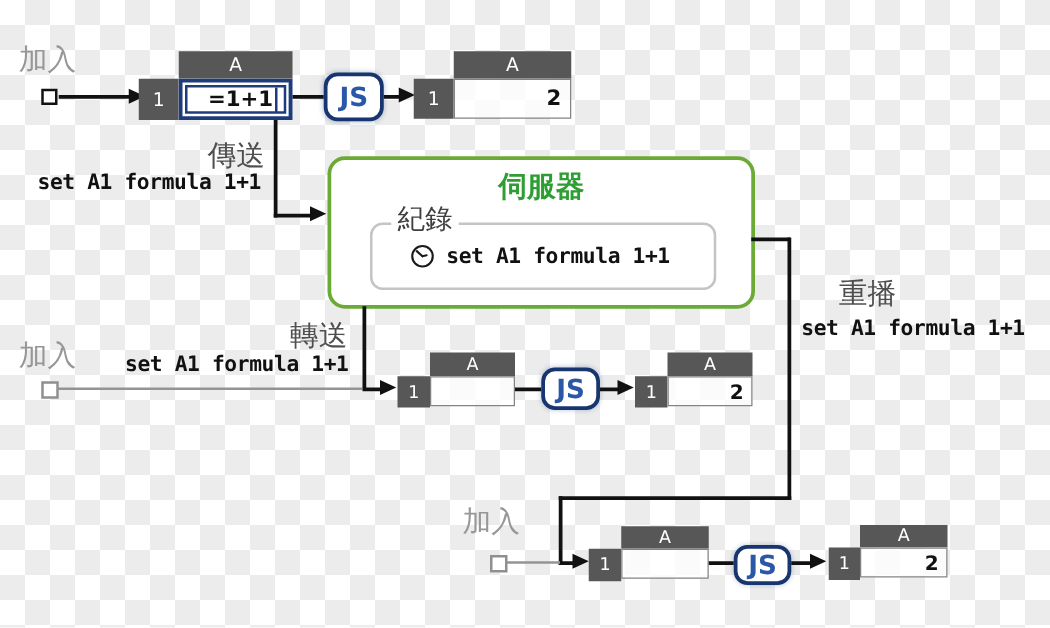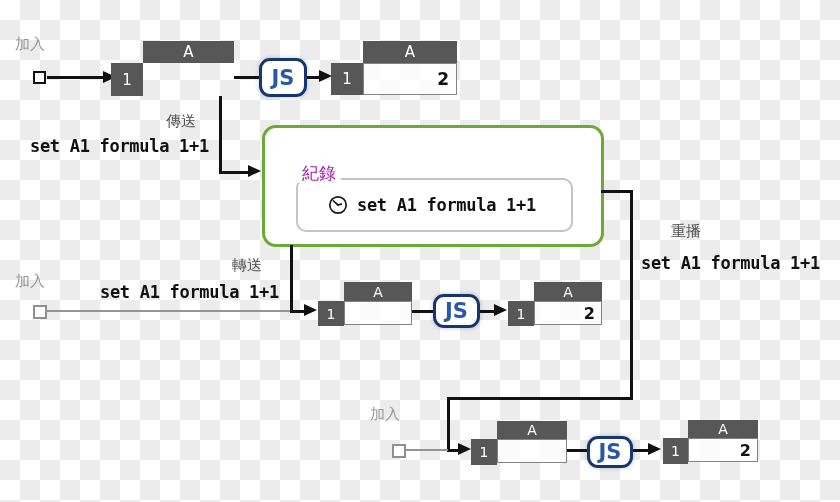--- a/index.html
+++ b/index.html
@@ -3,21 +3,21 @@
 <meta charset="utf-8">
 <style>
   html,body{margin:0;padding:0;}
   .canvas{
     position:relative;width:840px;height:502px;overflow:hidden;
     background-color:#fff;
     background-image:conic-gradient(#ececec 0 25%, #ffffff 0 50%, #ececec 0 75%, #ffffff 0);
     background-size:40px 40px;
     font-family:"DejaVu Sans",sans-serif;
   }
-  .cjk{position:absolute;font-size:15px;line-height:1.1;color:#4f4f4f;white-space:nowrap;}
+  .cjk{position:absolute;font-size:23px;line-height:1.1;color:#4f4f4f;white-space:nowrap;}
   .cjk.light{color:#979797;}
   .mono{position:absolute;font-family:"DejaVu Sans Mono",monospace;font-weight:bold;font-size:17px;
         letter-spacing:-0.3px;color:#111;white-space:nowrap;line-height:1.1;}
   .hline{position:absolute;height:3px;background:#111;}
   .vline{position:absolute;width:3px;background:#111;}
   .gline{position:absolute;height:2px;background:#949494;}
   .tri{position:absolute;width:0;height:0;border-top:6.5px solid transparent;
        border-bottom:6.5px solid transparent;border-left:13px solid #111;}
   .sq{position:absolute;width:9px;height:9px;background:#fff;border:2.5px solid #111;}
   .sq.gray{width:10px;height:10px;border:2px solid #8f8f8f;}
@@ -35,39 +35,43 @@
   .js-badge{position:absolute;background:#fff;border:3px solid #17356e;border-radius:11px;
          box-sizing:border-box;display:flex;align-items:center;justify-content:center;
          color:#2b57a8;font-weight:bold;font-size:21px;box-shadow:0 0 4px rgba(23,53,110,.3);}
   .server-box{position:absolute;left:262px;top:125px;width:342px;height:122px;background:#fff;
          border:3px solid #6aaa35;border-radius:14px;box-sizing:border-box;}
   .server-title{position:absolute;top:6px;left:0;width:100%;text-align:center;color:#2e9e33;
          font-weight:bold;font-size:23px;}
   .logbox{position:absolute;left:31px;top:50px;width:277px;height:54px;border:2px solid #c4c4c4;
          border-radius:10px;box-sizing:border-box;display:flex;align-items:center;
          padding-left:30px;gap:9px;}
-  .log-legend{position:absolute;left:32px;top:36px;background:#fff;padding:0 5px;color:#a21caf;
-         font-size:17px;line-height:1.1;}
+  .log-legend{position:absolute;left:48px;top:36px;background:#fff;padding:0 5px;color:#404040;
+         font-size:22px;line-height:1.1;}
   .log-entry{font-family:"DejaVu Sans Mono",monospace;font-weight:bold;font-size:17px;
          letter-spacing:-0.3px;color:#111;white-space:nowrap;}
   .clock{flex:0 0 auto;display:flex;}
 </style>
 </head>
 <body>
 
 <div class="canvas">
 
   <div class="cjk light" style="left:15px;top:36px">加入</div>
   <div class="sq" style="left:33px;top:71px"></div>
   <div class="hline" style="left:47px;top:76px;width:57px"></div>
   <div class="tri" style="left:103px;top:71px"></div>
 
   <div class="sheet" style="left:111px;top:41px;width:123px;height:55px">
     <div class="shead" style="left:32px;top:0;width:91px;height:22px">A</div>
     <div class="shead" style="left:0;top:22px;width:32px;height:33px">1</div>
+    <div class="scell editing" style="left:32px;top:22px;width:91px;height:33px">
+        <span>=1+1</span>
+        <span class="caret"></span>
+      </div>
   </div>
 
   <div class="hline" style="left:234px;top:76px;width:25px"></div>
   <div class="js-badge" style="left:259px;top:58px;width:48px;height:39px">
       <span>JS</span>
     </div>
   <div class="hline" style="left:307px;top:76px;width:13px"></div>
   <div class="tri" style="left:319px;top:70px"></div>
 
   <div class="sheet" style="left:331px;top:41px;width:126px;height:54px">
@@ -78,20 +82,21 @@
       </div>
   </div>
 
   <div class="vline" style="left:219px;top:96px;height:78px"></div>
   <div class="hline" style="left:219px;top:171px;width:30px"></div>
   <div class="tri" style="left:248px;top:165px"></div>
   <div class="cjk" style="left:166px;top:113px">傳送</div>
   <div class="mono" style="left:30px;top:137px">set A1 formula 1+1</div>
 
   <div class="server-box">
+    <div class="server-title">伺服器</div>
     <div class="logbox">
       <span class="clock">
         <svg width="20" height="20" viewBox="0 0 20 20">
           <circle cx="10" cy="10" r="8.2" fill="#ffffff" stroke="#1a1a1a" stroke-width="1.7"></circle>
           <line x1="10" y1="10" x2="5.4" y2="5.9" stroke="#1a1a1a" stroke-width="1.7" stroke-linecap="round"></line>
           <line x1="10" y1="10" x2="13.3" y2="9.2" stroke="#1a1a1a" stroke-width="1.7" stroke-linecap="round"></line>
         </svg>
       </span>
       <span class="log-entry">set A1 formula 1+1</span>
     </div>

